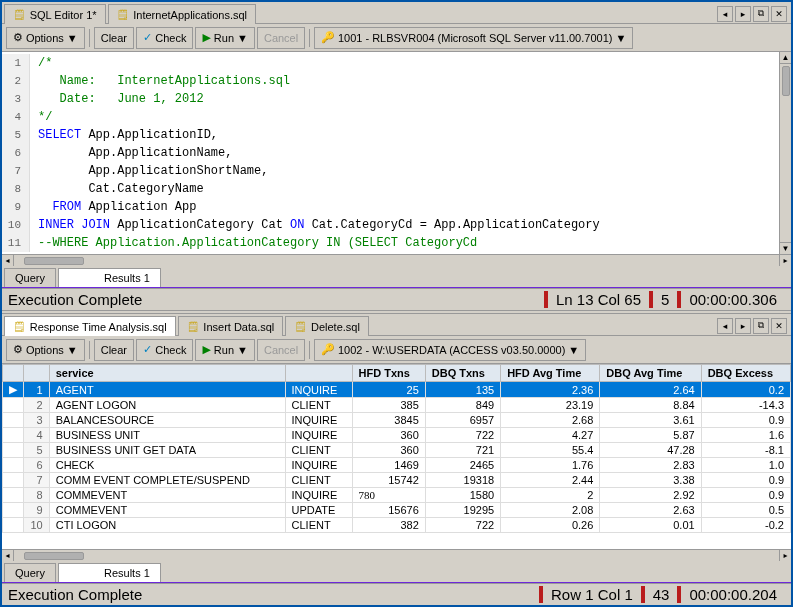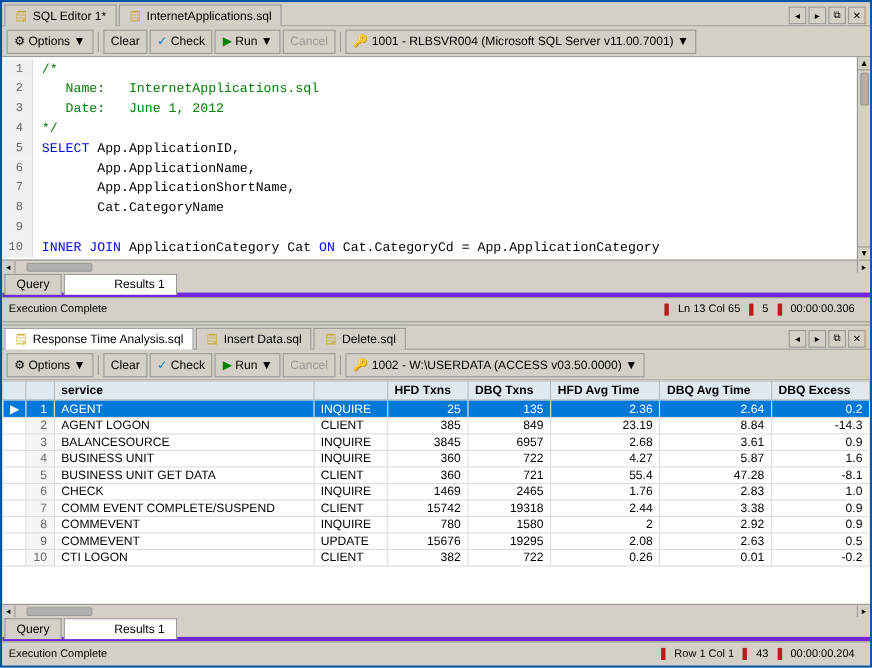--- a/index.html
+++ b/index.html
@@ -113,42 +113,42 @@
     .comment { color: #008000; }
 
     
     .status-bar {
       background: #d4d0c8;
       border-top: 1px solid #999;
       display: flex;
       align-items: center;
       padding: 2px 6px;
       height: 22px;
-      font-size: 10px;
+      font-size: 15px;
     }
     .status-bar .spacer { flex: 1; }
     .status-item {
       padding: 0 8px;
       border-left: 4px solid #b91c1c;
     }
     .status-item:first-child { border-left: none; padding-left: 0; }
 
     
     .bottom-section {
       display: flex;
       flex-direction: column;
     }
 
     
     .bottom-tabs {
       display: flex;
       align-items: center;
       background: #d4d0c8;
       padding: 2px 2px 0 2px;
-      border-bottom: 4px solid #6d28d9;
+      border-bottom: 1px solid #6d28d9;
       height: 22px;
     }
     .bottom-tab {
       padding: 1px 10px;
       background: #d4d0c8;
       border: 1px solid #999;
       border-bottom: none;
       margin-right: 2px;
       font-size: 11px;
       cursor: pointer;
@@ -347,24 +347,29 @@
         <div class="line">
           <span class="line-num">7</span>
           <span class="line-content">       App.ApplicationShortName,</span>
         </div>
         <div class="line">
           <span class="line-num">8</span>
           <span class="line-content">       Cat.CategoryName</span>
         </div>
         <div class="line">
           <span class="line-num">9</span>
+          <span class="line-content">  <span style="color:#00f">FROM</span> Application App</span>
         </div>
         <div class="line">
           <span class="line-num">10</span>
           <span class="line-content"><span style="color:#00f">INNER JOIN</span> ApplicationCategory Cat <span style="color:#00f">ON</span> Cat.CategoryCd = App.ApplicationCategory</span>
+        </div>
+        <div class="line">
+          <span class="line-num">11</span>
+          <span class="line-content comment">--WHERE Application.ApplicationCategory IN (SELECT CategoryCd</span>
         </div>
       </div>
       <div class="vertical-scroll">
         <div style="height:12px; background:#d4d0c8; border-bottom:1px solid #999; display:flex;align-items:center;justify-content:center;font-size:8px;cursor:pointer;">▲</div>
         <div class="v-scroll-thumb"></div>
         <div style="flex:1;"></div>
         <div style="height:12px; background:#d4d0c8; border-top:1px solid #999; display:flex;align-items:center;justify-content:center;font-size:8px;cursor:pointer;">▼</div>
       </div>
     </div>
 
@@ -540,21 +545,21 @@
       <td style="text-align:right;">19318</td>
       <td style="text-align:right;">2.44</td>
       <td style="text-align:right;">3.38</td>
       <td style="text-align:right;">0.9</td>
     </tr>
             <tr>
       <td class="row-indicator"></td>
       <td class="row-num">8</td>
       <td>COMMEVENT</td>
       <td>INQUIRE</td>
-      <td style="text-align:right;">780</td>
+      <td style="text-align:left;font-family:Liberation Serif, serif;">780</td>
       <td style="text-align:right;">1580</td>
       <td style="text-align:right;">2</td>
       <td style="text-align:right;">2.92</td>
       <td style="text-align:right;">0.9</td>
     </tr>
             <tr>
       <td class="row-indicator"></td>
       <td class="row-num">9</td>
       <td>COMMEVENT</td>
       <td>UPDATE</td>

